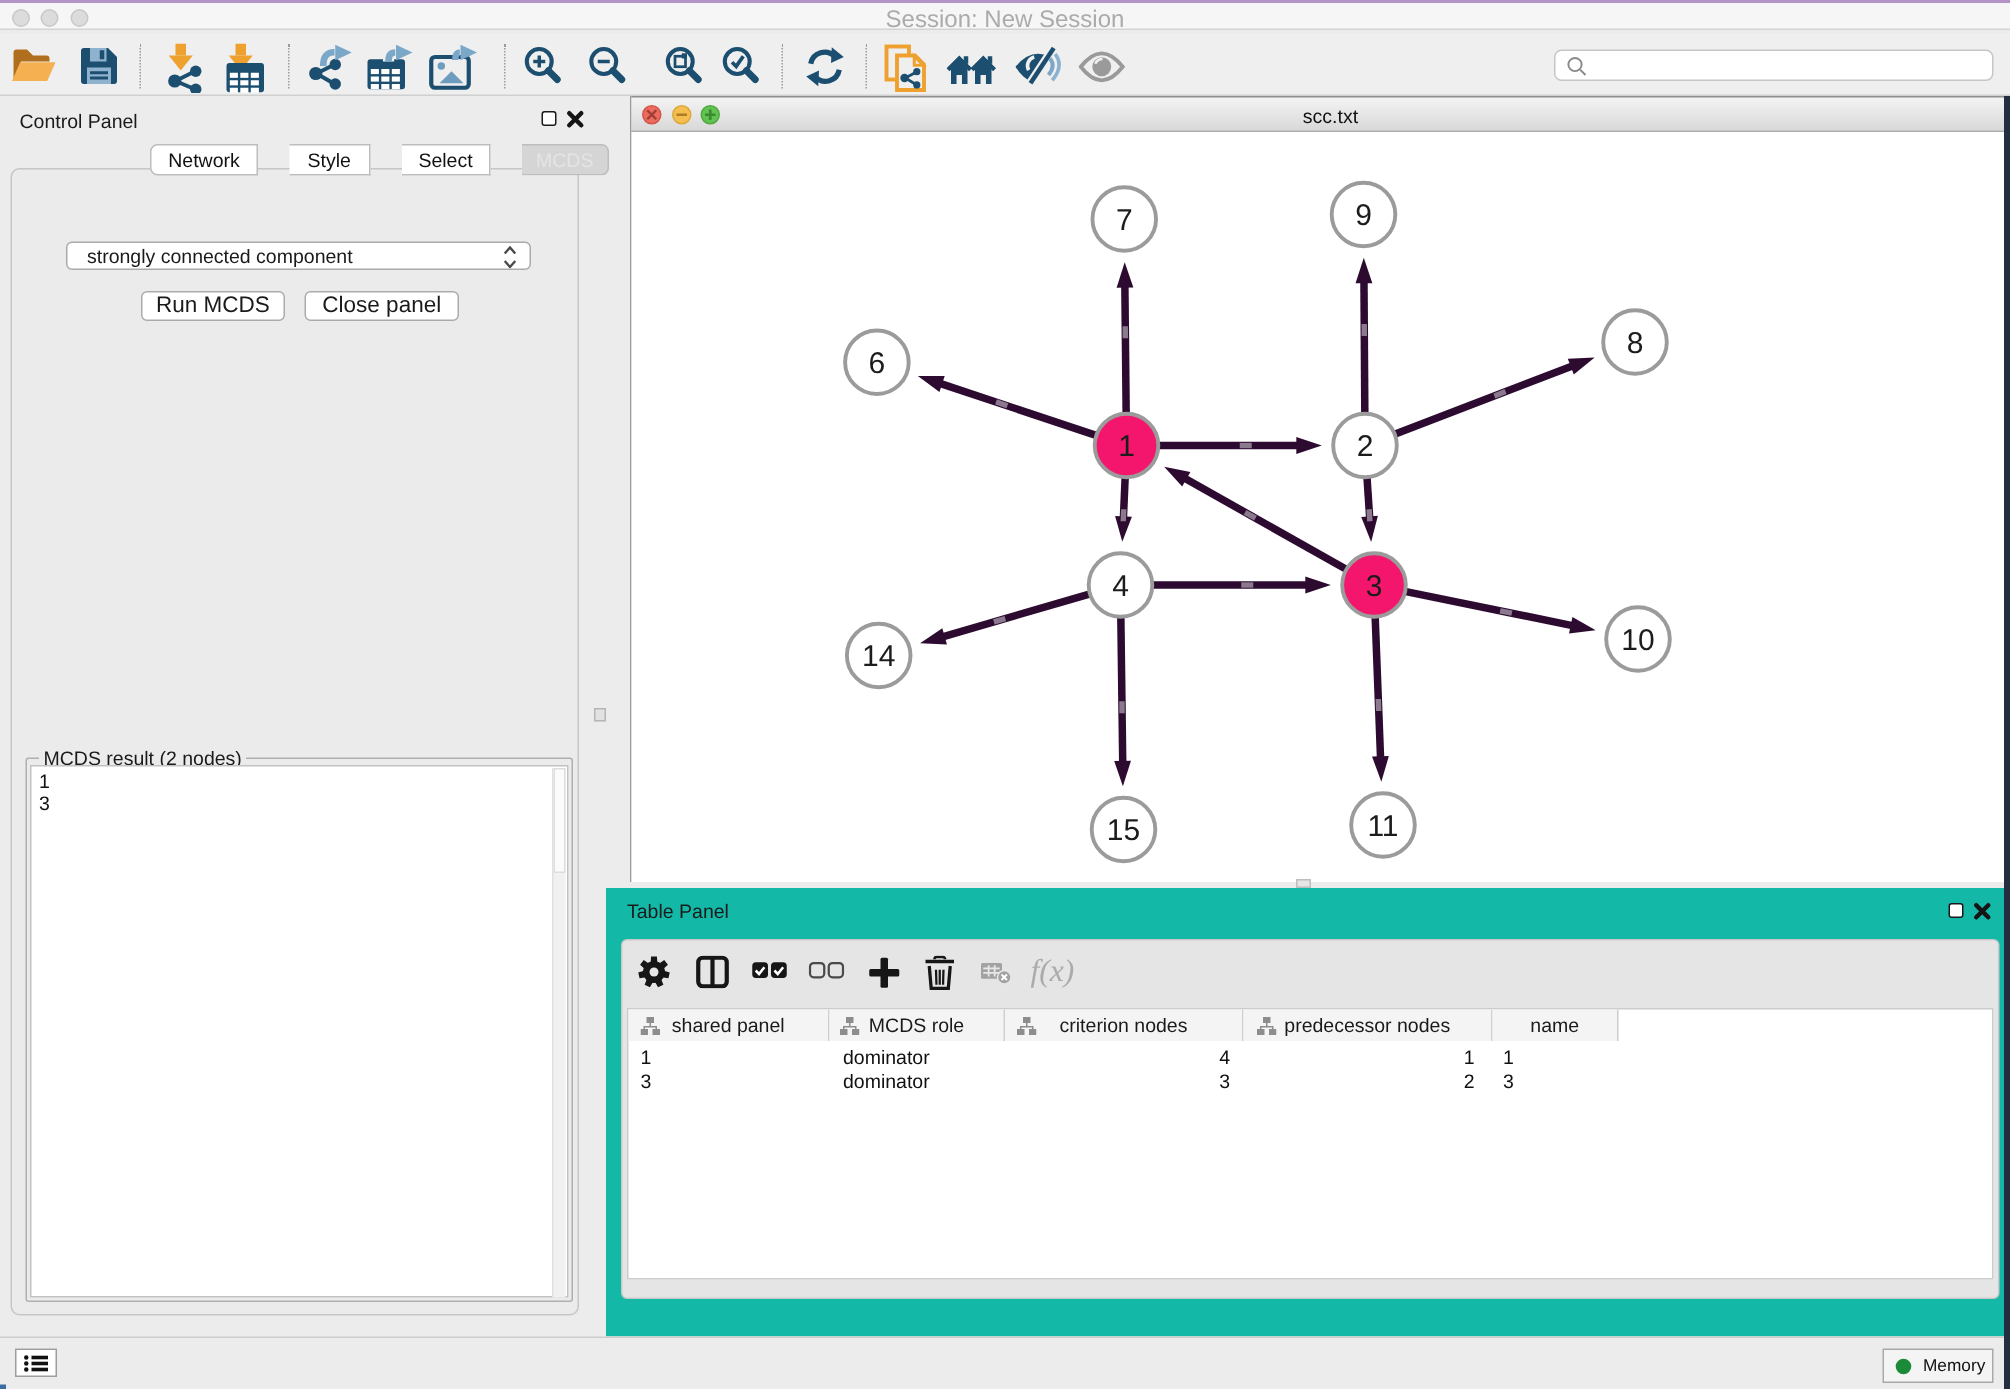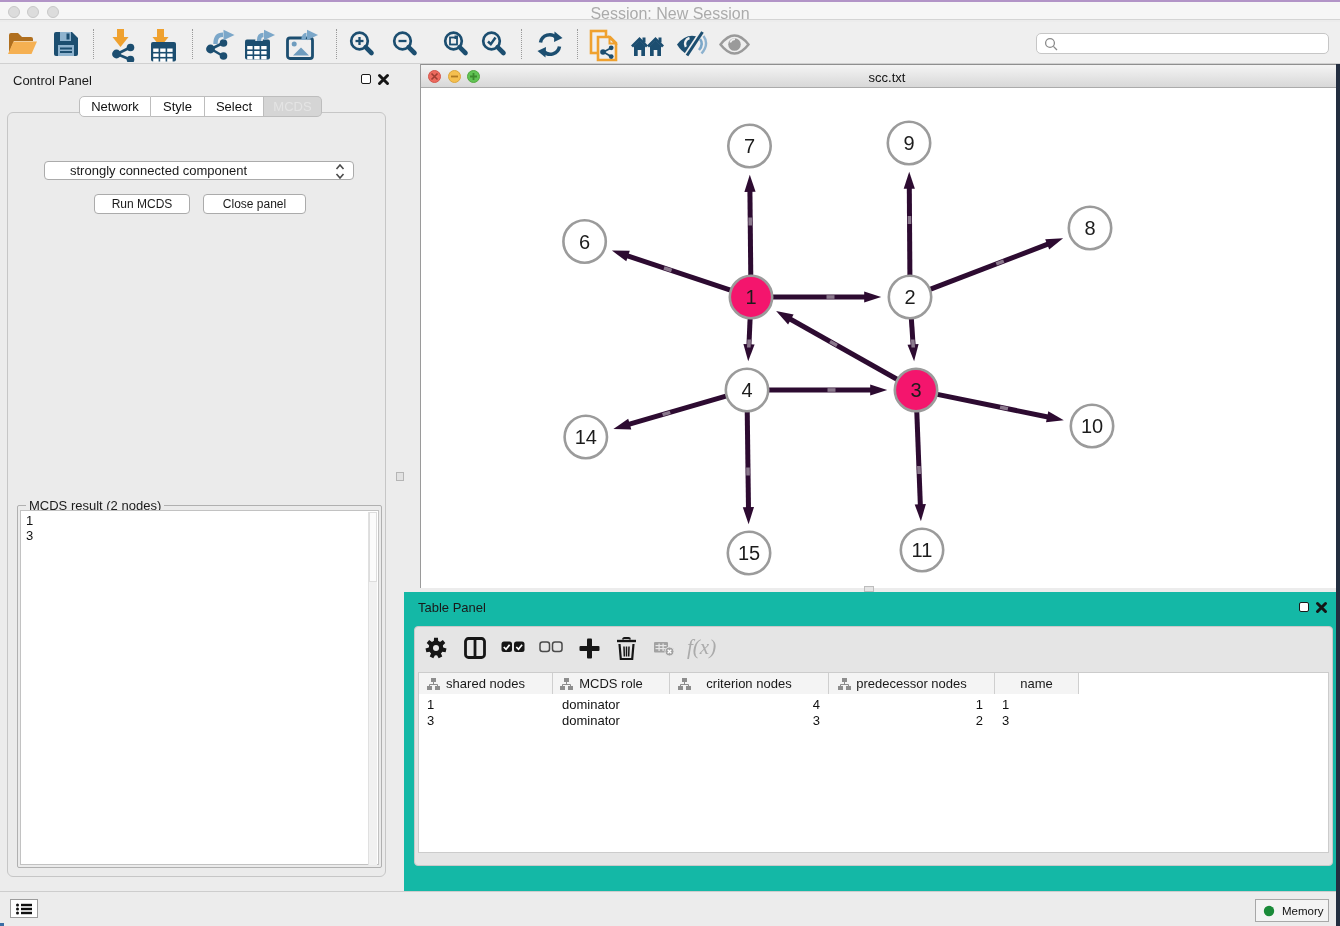--- a/index.html
+++ b/index.html
@@ -11,29 +11,29 @@
 #titlebar .dot { position:absolute; top:4px; width:12px; height:12px; border-radius:50%; background:#dcdcdc; border:1px solid #c8c8c8; }
 #wintitle { position:absolute; left:0; top:3px; width:1340px; text-align:center; font-size:16px; color:#ababab; }
 
 #toolbar { position:absolute; left:0; top:22px; width:1340px; height:42px; background:#efefef; border-bottom:1px solid #d0d0d0; }
 .sep { position:absolute; top:7px; height:30px; border-left:1px dotted #9a9a9a; }
 
 #cpanel { position:absolute; left:0; top:65px; width:392px; height:826px; background:#ececec; }
 #cp-title { position:absolute; left:13px; top:8px; font-size:13px; color:#1a1a1a; }
 #cp-box { position:absolute; left:7px; top:47px; width:379px; height:765px; border:1px solid #c6c6c6; border-radius:6px; background:#ebebeb; }
 .tabrow { position:absolute; display:flex; font-size:13px; }
-.tab { border:1px solid #bdbdbd; border-left:none; background:#ffffff; color:#111; text-align:center; line-height:19px; height:21px; }
+.tab { border:1px solid #bdbdbd; border-left:none; background:#ffffff; color:#111; text-align:center; line-height:19px; height:21px;margin-left:21px; }
 .tab.first { border-left:1px solid #bdbdbd; border-radius:5px 0 0 5px; }
 .tab.last { border-radius:0 5px 5px 0; }
 .tab.sel { background:#d5d5d5; color:#e4e4e4; }
 #cp-tabs { left:79px; top:31px; }
 
 #optlabel { position:absolute; left:0; top:76px; width:392px; text-align:center; font-size:13px; color:#1a1a1a; }
-#combo { position:absolute; left:44px; top:96px; width:310px; height:19px; background:#ffffff; border:1px solid #ababab; border-radius:4px; font-size:13px; color:#1a1a1a; line-height:17px; padding-left:25px; }
-.btn { position:absolute; height:20px; background:#ffffff; border:1px solid #ababab; border-radius:4px; font-size:12px; color:#1a1a1a; text-align:center; line-height:18px; }
+#combo { position:absolute; left:44px; top:96px; width:310px; height:19px; background:#ffffff; border:1px solid #ababab; border-radius:4px; font-size:13px; color:#1a1a1a; line-height:17px; padding-left:13px; }
+.btn { position:absolute; height:20px; background:#ffffff; border:1px solid #ababab; border-radius:4px; font-size:15px; color:#1a1a1a; text-align:center; line-height:18px; }
 
 #fieldset { position:absolute; left:17px; top:440px; width:365px; height:363px; border:1px solid #b0b0b0; border-radius:2px; }
 #fieldlabel { position:absolute; left:8px; top:-8px; background:#ebebeb; padding:0 3px; font-size:13px; color:#1a1a1a; }
 #fieldwhite { position:absolute; left:2px; top:4px; width:359px; height:355px; background:#ffffff; border:1px solid #c2c2c2; font-size:13px; color:#111; }
 #fw-scroll { position:absolute; right:1px; top:1px; width:9px; height:353px; background:#f1f1f1; border-left:1px solid #e0e0e0; }
 #fw-thumb { position:absolute; right:0px; top:0px; width:8px; height:70px; background:#fbfbfb; border:1px solid #dddddd; }
 
 #netwin { position:absolute; left:420px; top:64px; width:932px; height:524px; border-left:1px solid #9a9a9a;padding-left:40px; }
 #nettitle { position:absolute; left:0; top:0; width:932px; height:24px; background:linear-gradient(#f4f4f4,#d8d8d8); border-top:1px solid #8f8f8f; border-bottom:1px solid #ababab; }
 #nettitle .tl { position:absolute; top:5px; width:13px; height:13px; border-radius:50%; }
@@ -360,21 +360,21 @@
         <rect x="1.5" y="5" width="11" height="1.2" fill="#e7e7e7"></rect>
         <rect x="1.5" y="8" width="11" height="1.2" fill="#e7e7e7"></rect>
         <rect x="4.5" y="3.5" width="1.2" height="7.5" fill="#e7e7e7"></rect>
         <rect x="8.5" y="3.5" width="1.2" height="7.5" fill="#e7e7e7"></rect>
         <circle cx="15.5" cy="11.5" r="4.5" fill="#a2a2a2" stroke="#e7e7e7" stroke-width="1"></circle>
         <path d="M13.7,9.7 l3.6,3.6 M17.3,9.7 l-3.6,3.6" stroke="#fff" stroke-width="1.3"></path>
       </svg>
     <div style="position:absolute;left:272px;top:8px;font-family:'Liberation Serif',serif;font-style:italic;font-size:21px;color:#ababab">f(x)</div>
     <div id="tp-white">
 
-      <div class="hcell" style="left:0px; width:134px">shared nodes</div>
+      <div class="hcell" style="left:0px; width:134px">shared panel</div>
       <div class="hcell" style="left:134px; width:117px">MCDS role</div>
       <div class="hcell" style="left:251px; width:159px">criterion nodes</div>
       <div class="hcell" style="left:410px; width:166px">predecessor nodes</div>
       <div class="hcell" style="left:576px; width:84px">name</div>
       <svg style="position:absolute;left:8px;top:5px" width="13" height="12" viewBox="0 0 13 12">
           <g fill="#8d8d8d">
             <rect x="4" y="0" width="5" height="4"></rect>
             <rect x="0" y="8" width="5" height="4"></rect>
             <rect x="8" y="8" width="5" height="4"></rect>
           </g>

